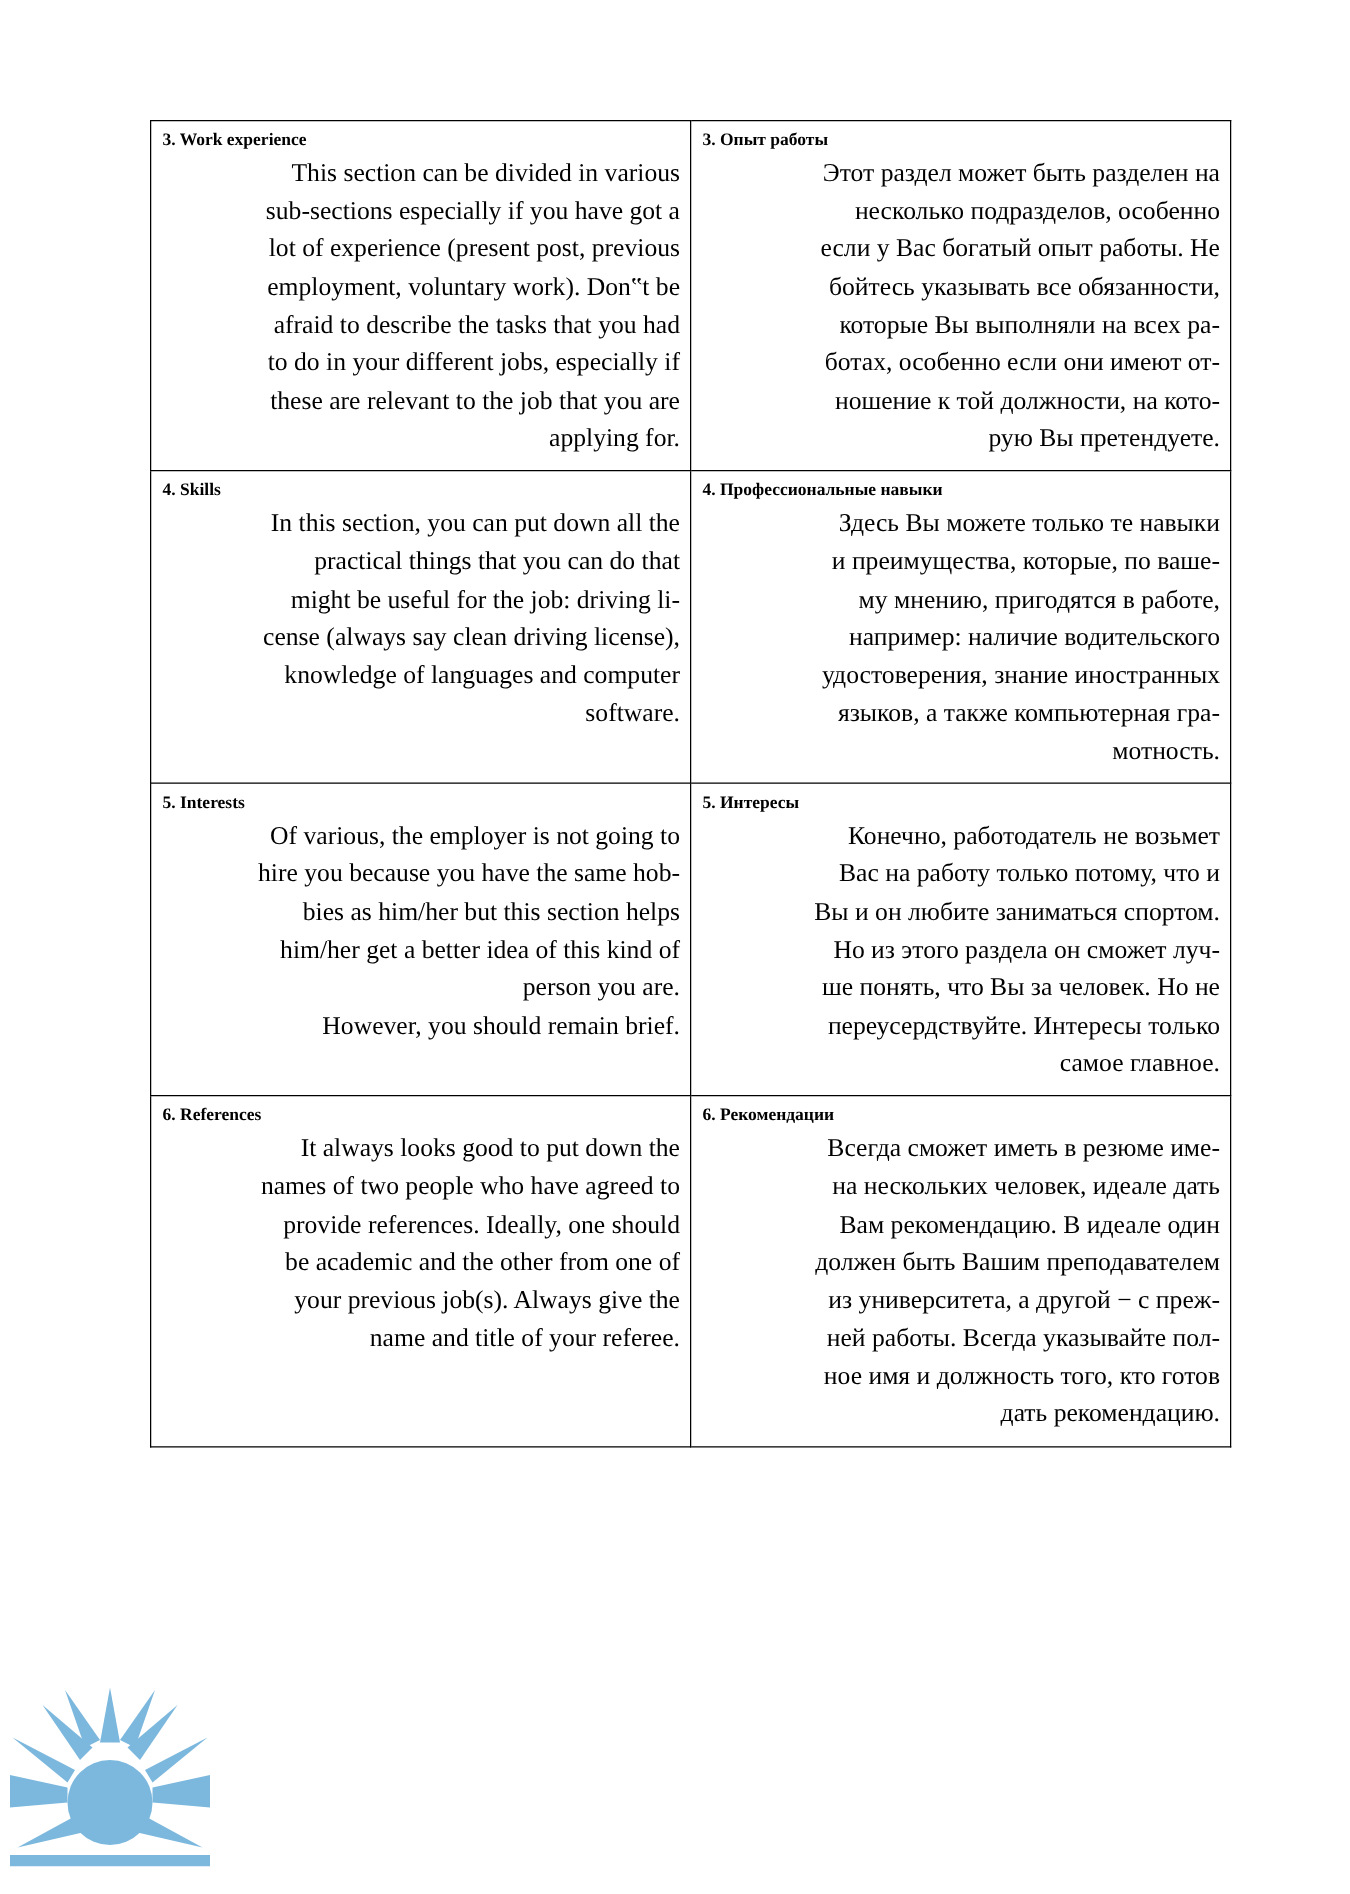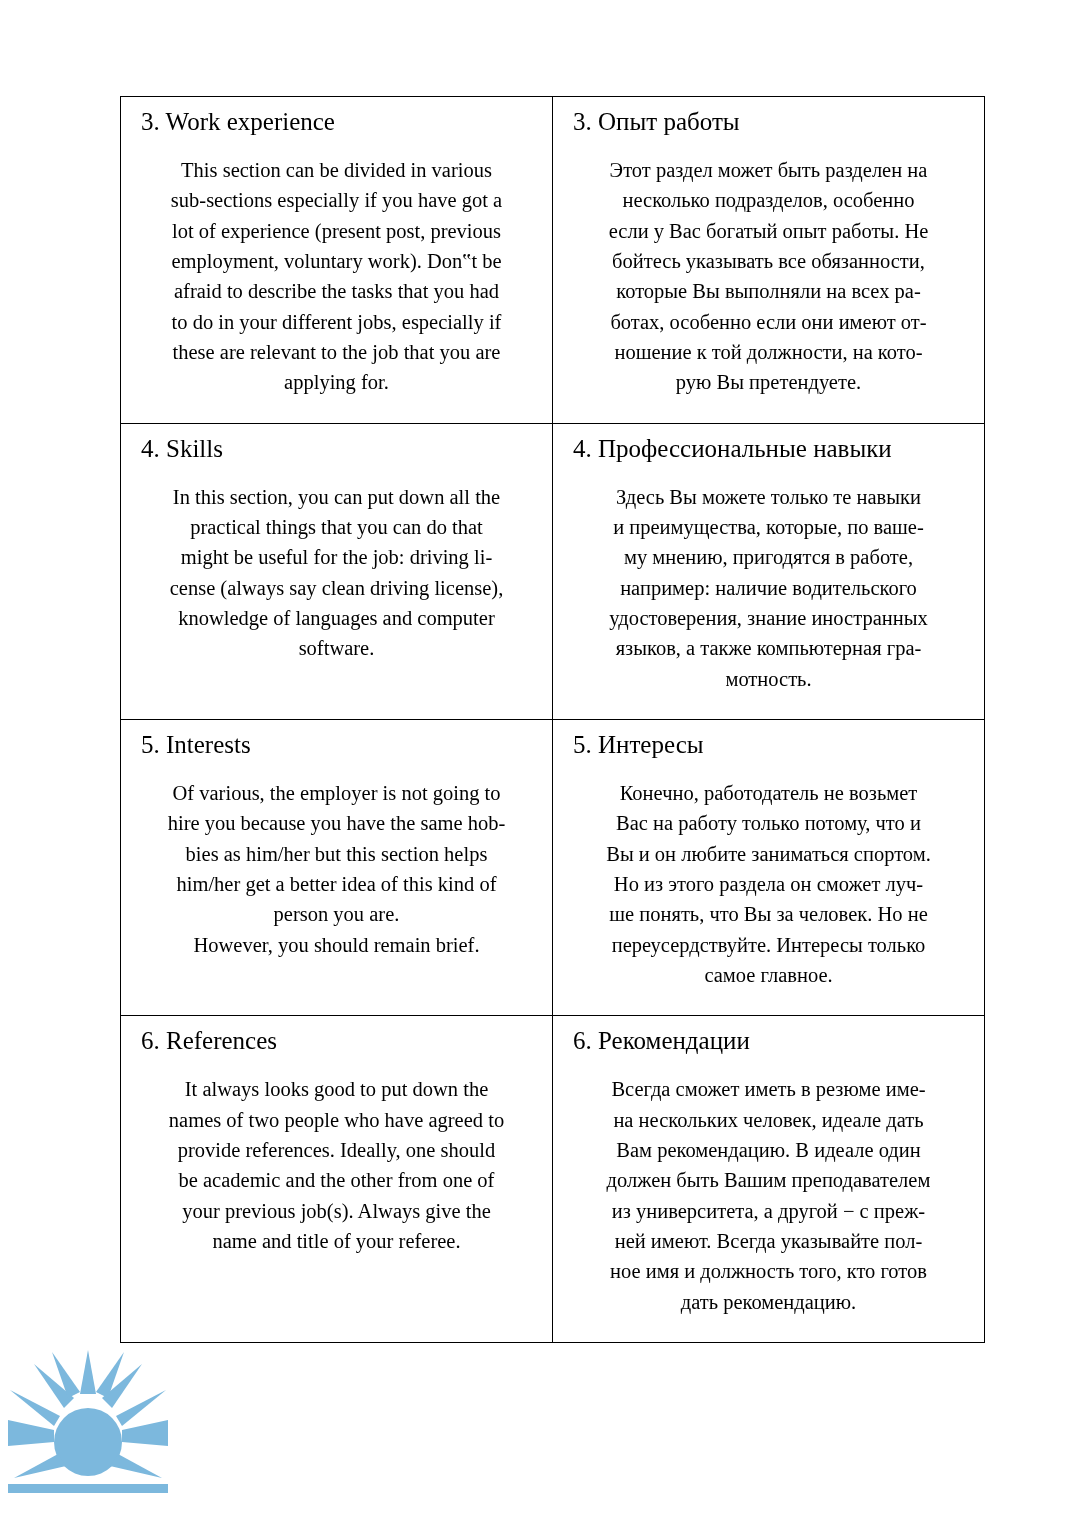--- a/index.html
+++ b/index.html
@@ -30,30 +30,30 @@
     table-layout: fixed;
   }
   table.cv-table td {
     border: 1.5px solid #000000;
     vertical-align: top;
     padding: 6px 8px 10px 8px;
   }
   td.col-en { width: 415px; }
   td.col-ru { width: 415px; }
   .sec-title {
-    font-weight: normal;
-    font-size: 25px;
+    font-weight: bold;
+    font-size: 14px;
     line-height: 1.48;
-    margin: 0 0 0 12px;
+    margin: 0 0 0 1px;
   }
   .sec-body {
     font-size: 20.5px;
     line-height: 1.48;
-    margin: 15px;
-    text-align: center;
+    margin: 0;
+    text-align: right;
   }
   .sec-body .ln { display: block; }
   .page-number {
     position: absolute;
     left: 0;
     top: 1424px;
     width: 1080px;
     text-align: center;
     font-size: 19px;
     color: #1b1b1b;
@@ -187,21 +187,21 @@
             </div>
         </td>
         <td class="col-ru">
           <div class="sec-title">6. Рекомендации</div>
           <div class="sec-body">
               <span class="ln">Всегда сможет иметь в резюме име-</span>
               <span class="ln">на нескольких человек, идеале дать</span>
               <span class="ln">Вам рекомендацию. В идеале один</span>
               <span class="ln">должен быть Вашим преподавателем</span>
               <span class="ln">из университета, а другой − с преж-</span>
-              <span class="ln">ней имеют. Всегда указывайте пол-</span>
+              <span class="ln">ней работы. Всегда указывайте пол-</span>
               <span class="ln">ное имя и должность того, кто готов</span>
               <span class="ln">дать рекомендацию.</span>
             </div>
         </td>
       </tr>
     </tbody>
   </table>
 
 
   <div class="watermark">

